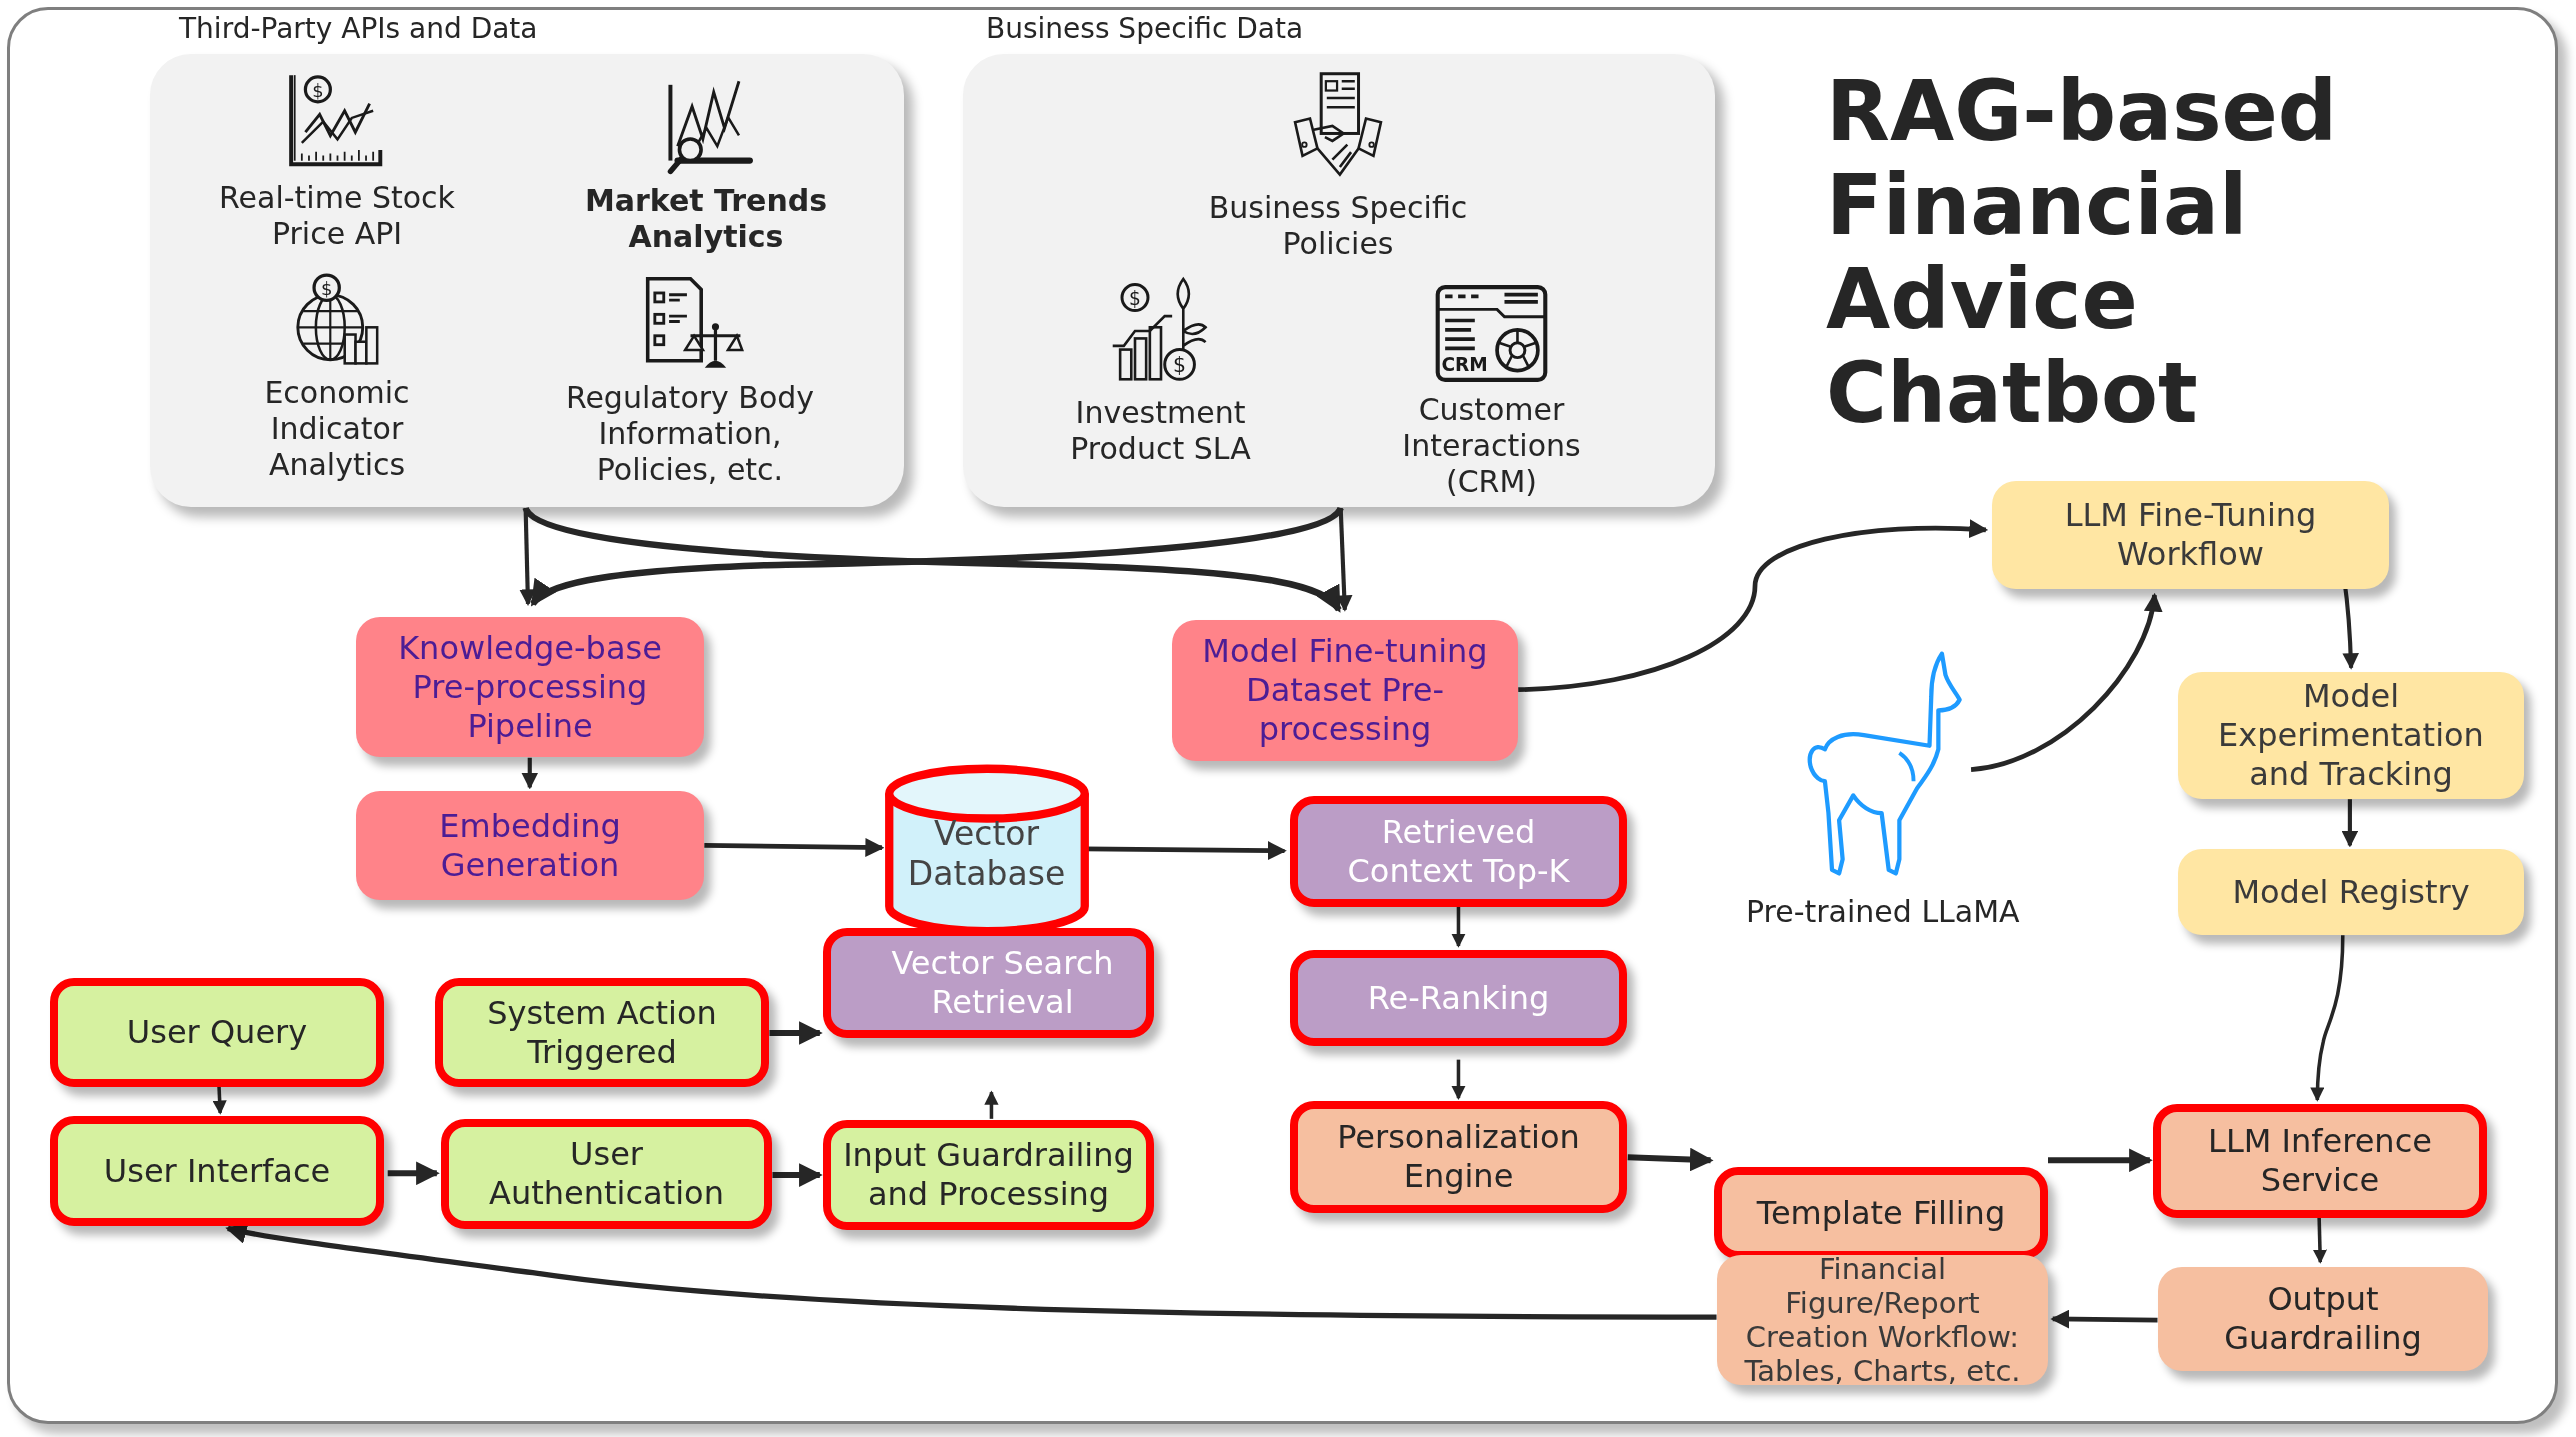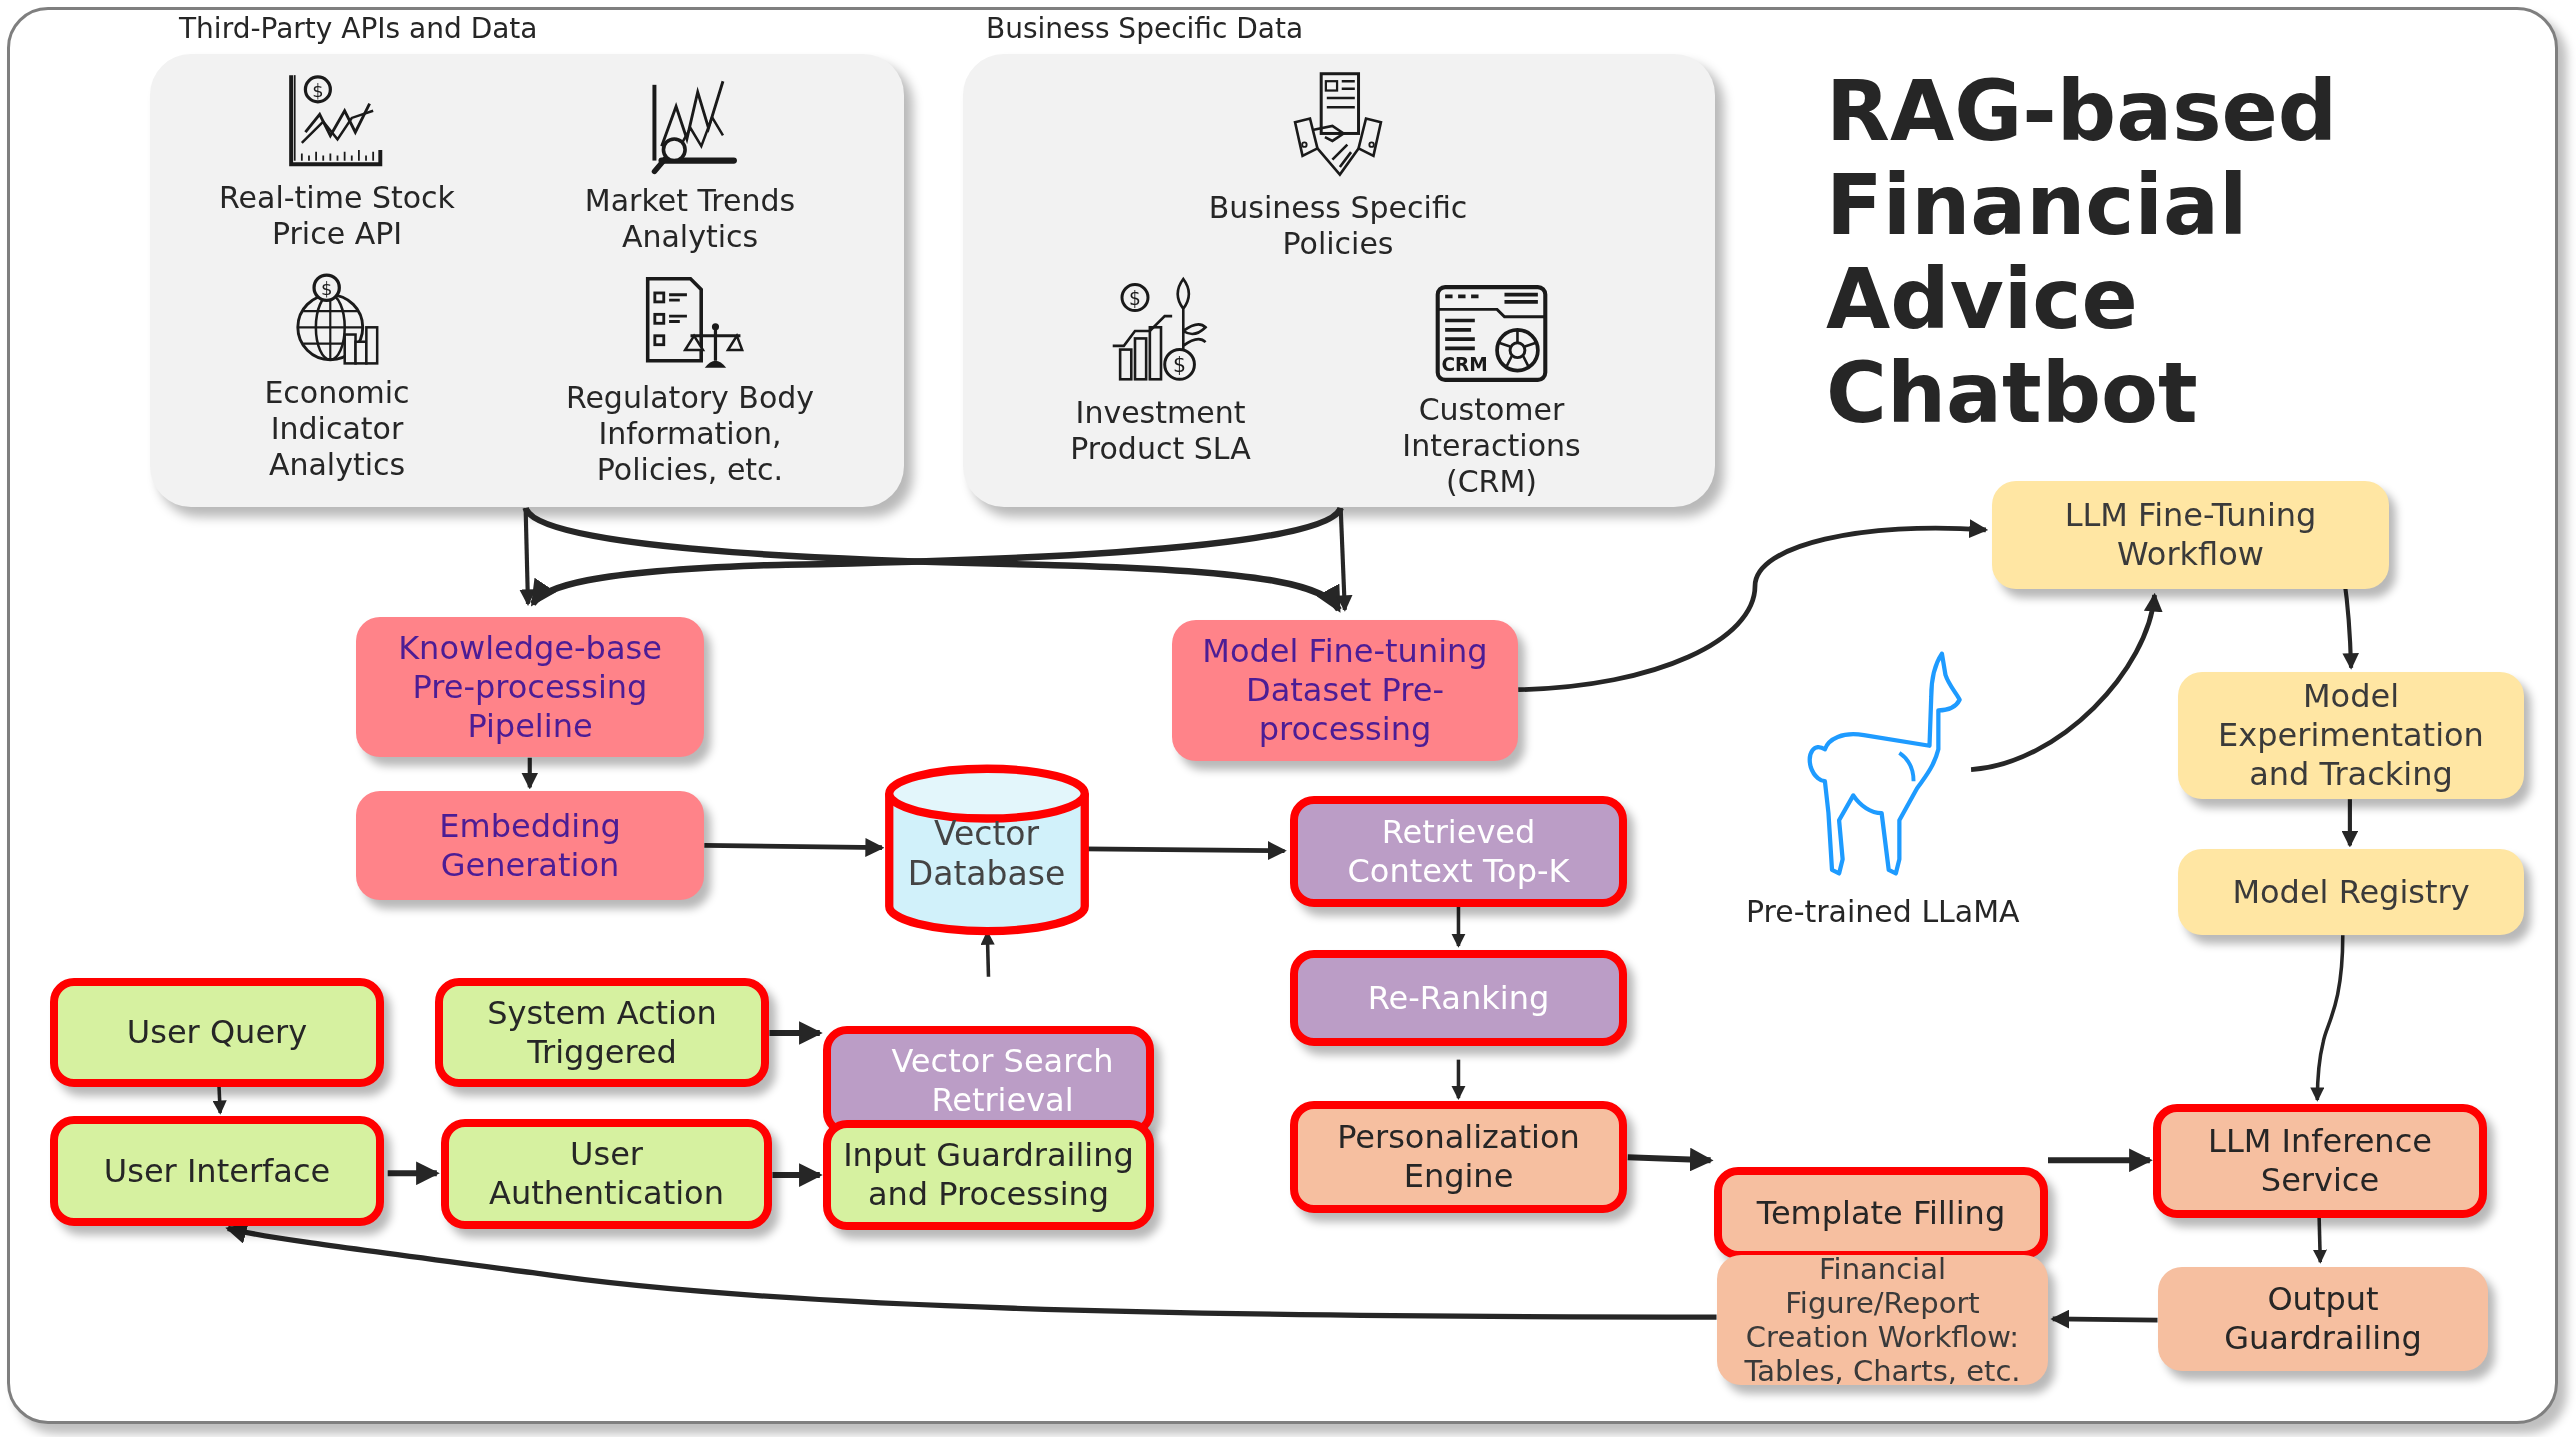--- a/index.html
+++ b/index.html
@@ -42,21 +42,21 @@
     <circle cx="19" cy="10" r="7" fill="none" stroke="#1a1a1a" stroke-width="1.8"></circle>
     <text x="19" y="14" font-size="10" text-anchor="middle" font-family="DejaVu Sans, sans-serif" fill="#1a1a1a">$</text>
     <path d="M12 34 L20 24 L26 36 L34 22 L40 34 L48 18" fill="none" stroke="#1a1a1a" stroke-width="1.6"></path>
     <path d="M10 40 L22 28 L30 38 L38 26 L50 22" fill="none" stroke="#1a1a1a" stroke-width="1.4"></path>
     <path d="M10 50 V46 M14 50 V47 M18 50 V45 M22 50 V47 M26 50 V46 M30 50 V47 M34 50 V45 M38 50 V47 M42 50 V44 M46 50 V47 M50 50 V45" stroke="#1a1a1a" stroke-width="1"></path>
   </svg>
   <div>Real-time Stock</div>
   <div>Price API</div>
 </div>
 
-<div class="src" style="left:548px;top:74px;width:284px;">
+<div class="src" style="left:564px;top:74px;width:284px;font-weight:bold;">
   <svg class="ico" width="101" height="101" viewBox="0 0 56 56">
     <path d="M8 6 V48" fill="none" stroke="#1a1a1a" stroke-width="2.2"></path>
     <path d="M12 48 H52" fill="none" stroke="#1a1a1a" stroke-width="3.5" stroke-linecap="round"></path>
     <path d="M12 40 L20 18 L26 36 L32 10 L38 30 L46 4" fill="none" stroke="#1a1a1a" stroke-width="1.6"></path>
     <path d="M20 44 L28 30 L34 40 L40 24 L46 34" fill="none" stroke="#1a1a1a" stroke-width="1.4"></path>
     <circle cx="19" cy="42" r="6" fill="#f2f2f2" stroke="#1a1a1a" stroke-width="2"></circle>
     <path d="M14 47 L8 54" stroke="#1a1a1a" stroke-width="3" stroke-linecap="round"></path>
   </svg>
   <div>Market Trends</div>
   <div>Analytics</div>
@@ -311,21 +311,21 @@
       <div>System Action</div>
       <div>Triggered</div>
     </div>
 </div>
 <div class="node green" style="left:441px;top:1119px;width:331px;height:110px;">
   <div>
       <div>User</div>
       <div>Authentication</div>
     </div>
 </div>
-<div class="node purple red" style="left:823px;top:1026px;width:331px;height:110px;padding-left:40px;">
+<div class="node purple red" style="left:823px;top:928px;width:331px;height:110px;padding-left:40px;">
   <div>
       <div>Vector Search</div>
       <div>Retrieval</div>
     </div>
 </div>
 <div class="node green" style="left:823px;top:1120px;width:331px;height:110px;">
   <div>
       <div>Input Guardrailing</div>
       <div>and Processing</div>
     </div>

